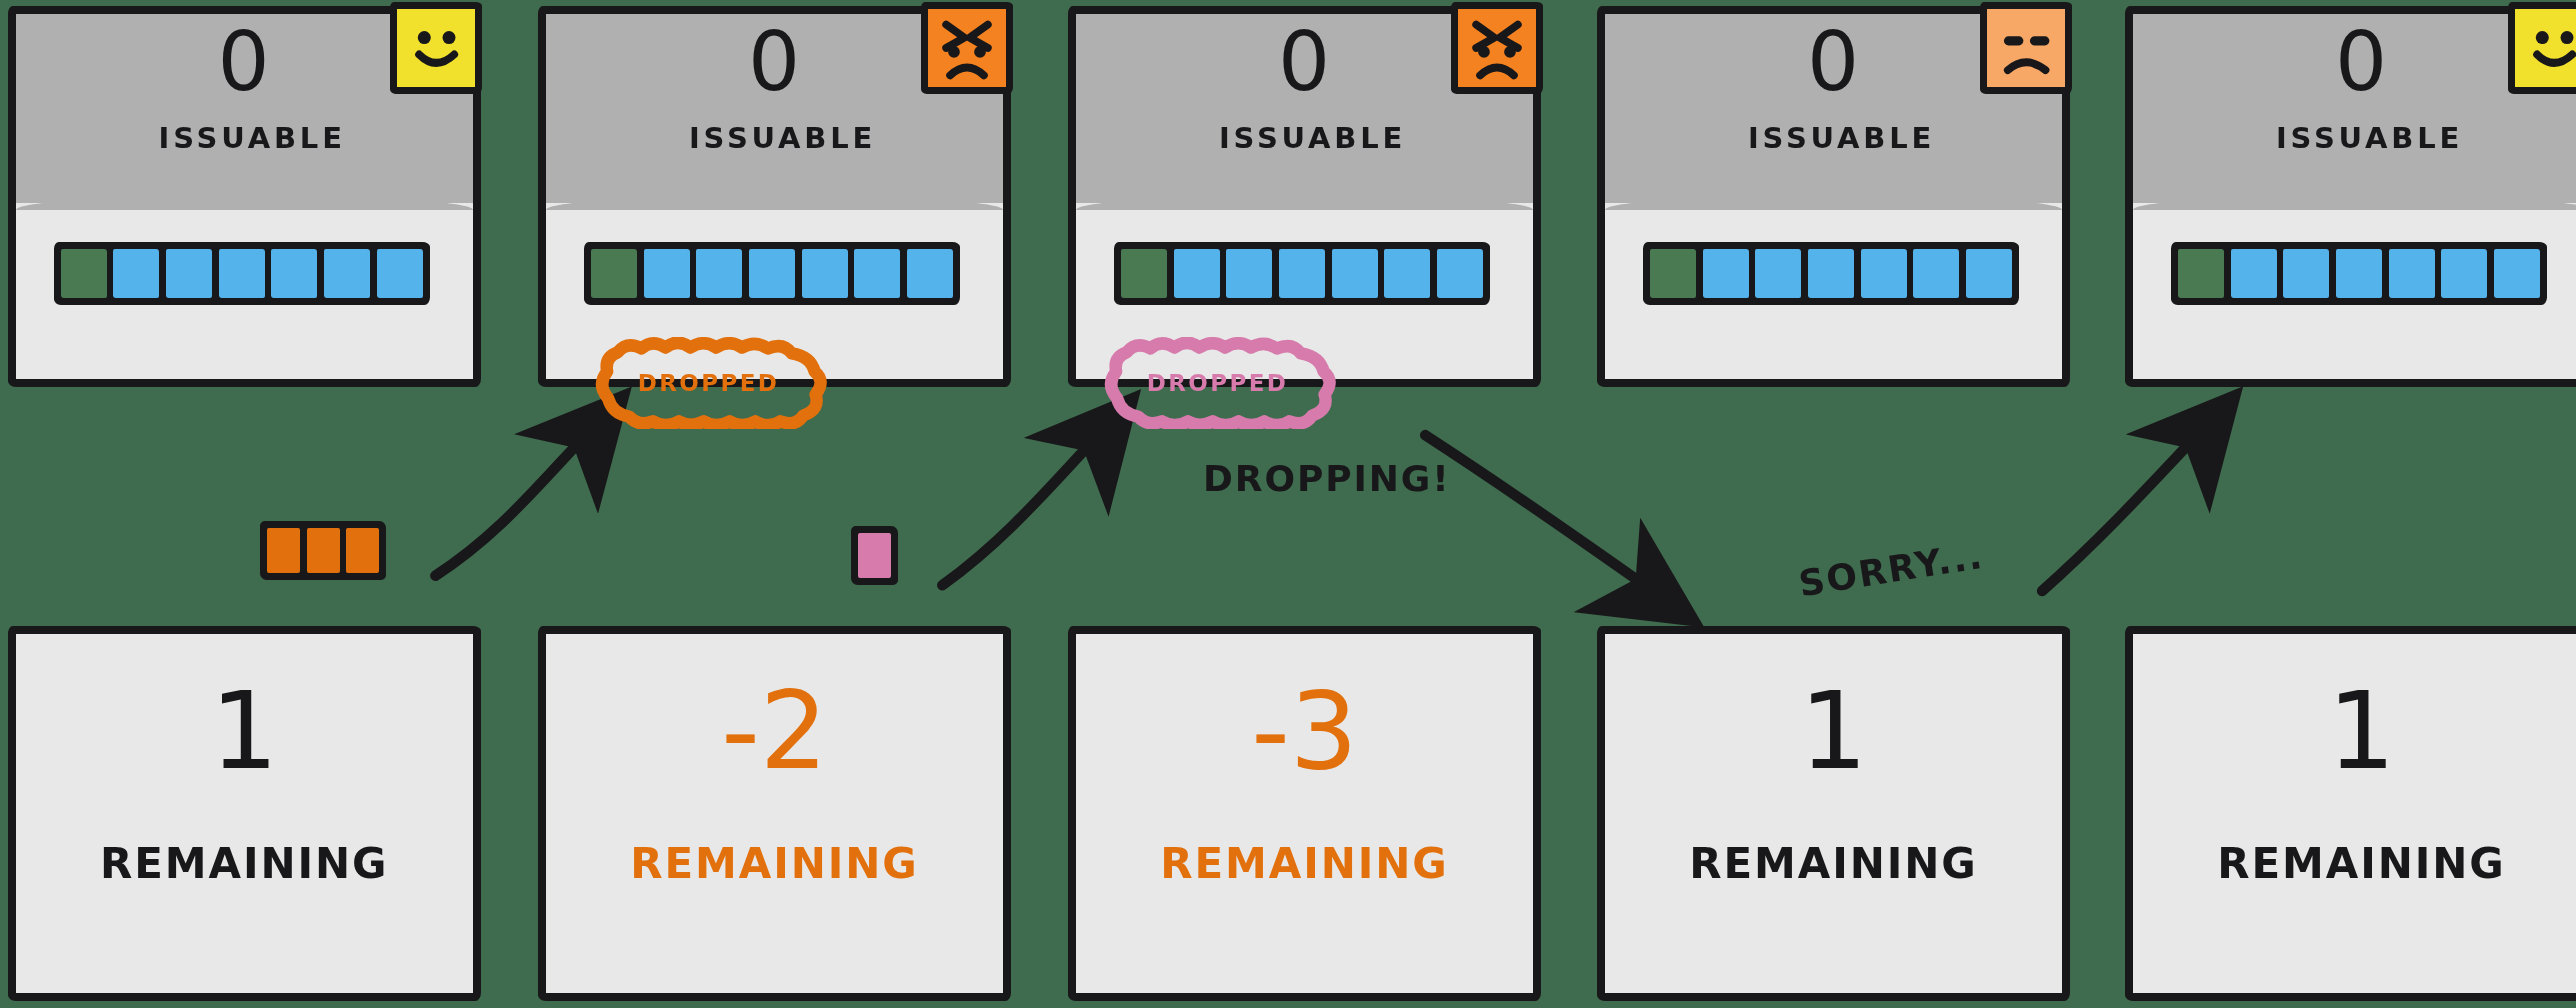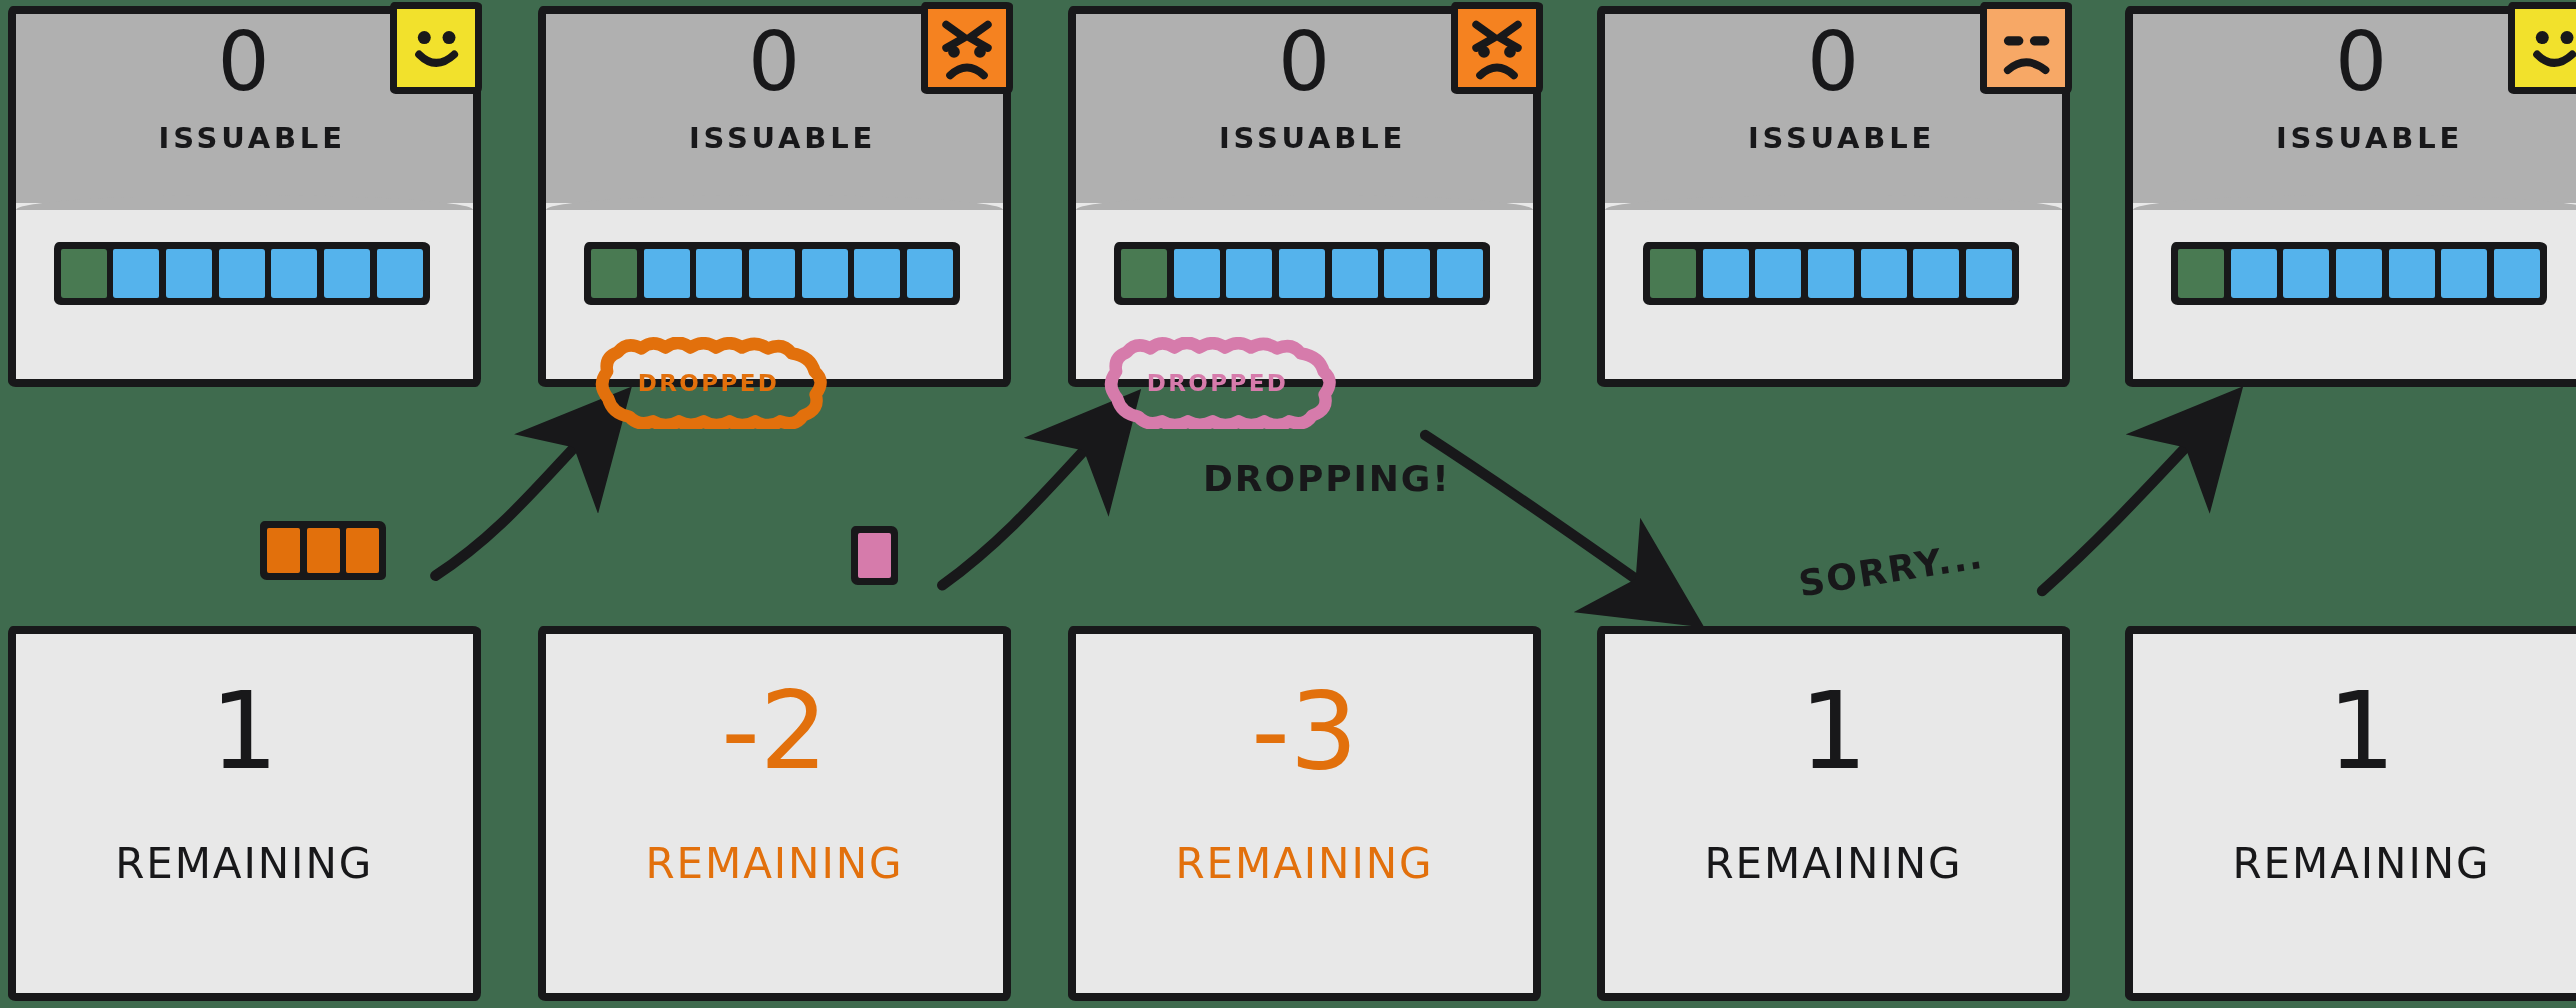--- a/index.html
+++ b/index.html
@@ -101,21 +101,21 @@
     line-height:1;
     color:#18181a;
     font-family:"DejaVu Sans", sans-serif;
   }
   .remaining-value.neg{color:#e2700c;font-weight:400;}
   .remaining-label{
     position:absolute;left:0;right:0;top:205px;
     text-align:center;
     font-size:42px;
     letter-spacing:1.9px;
-    font-weight:400;
+    font-weight:700;
     color:#18181a;
     font-family:"DejaVu Sans", sans-serif;
   }
   .remaining-label.neg{color:#e2700c;}
   .cloud{
     position:absolute;
     width:239px;height:92px;
   }
   .cloud svg{display:block;width:100%;height:100%;}
   .cloud .cloud-text{

